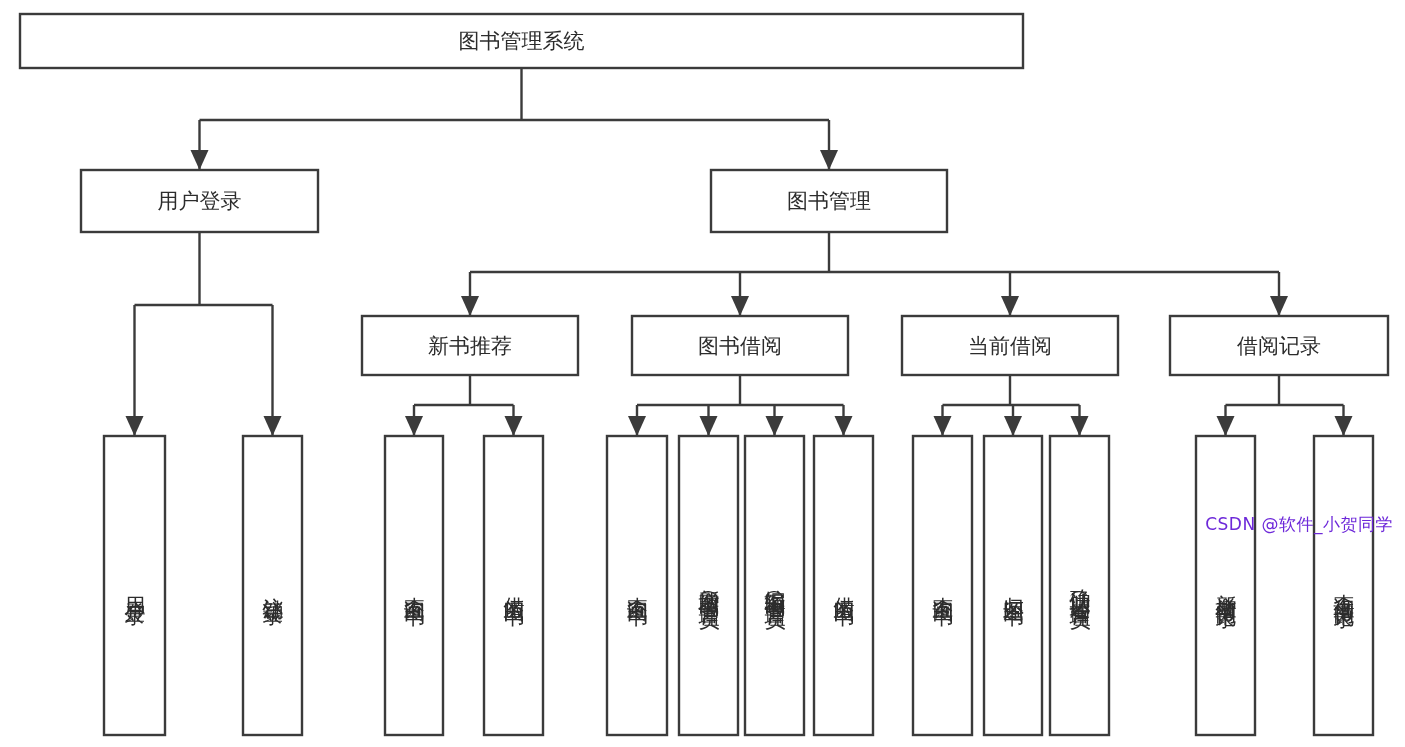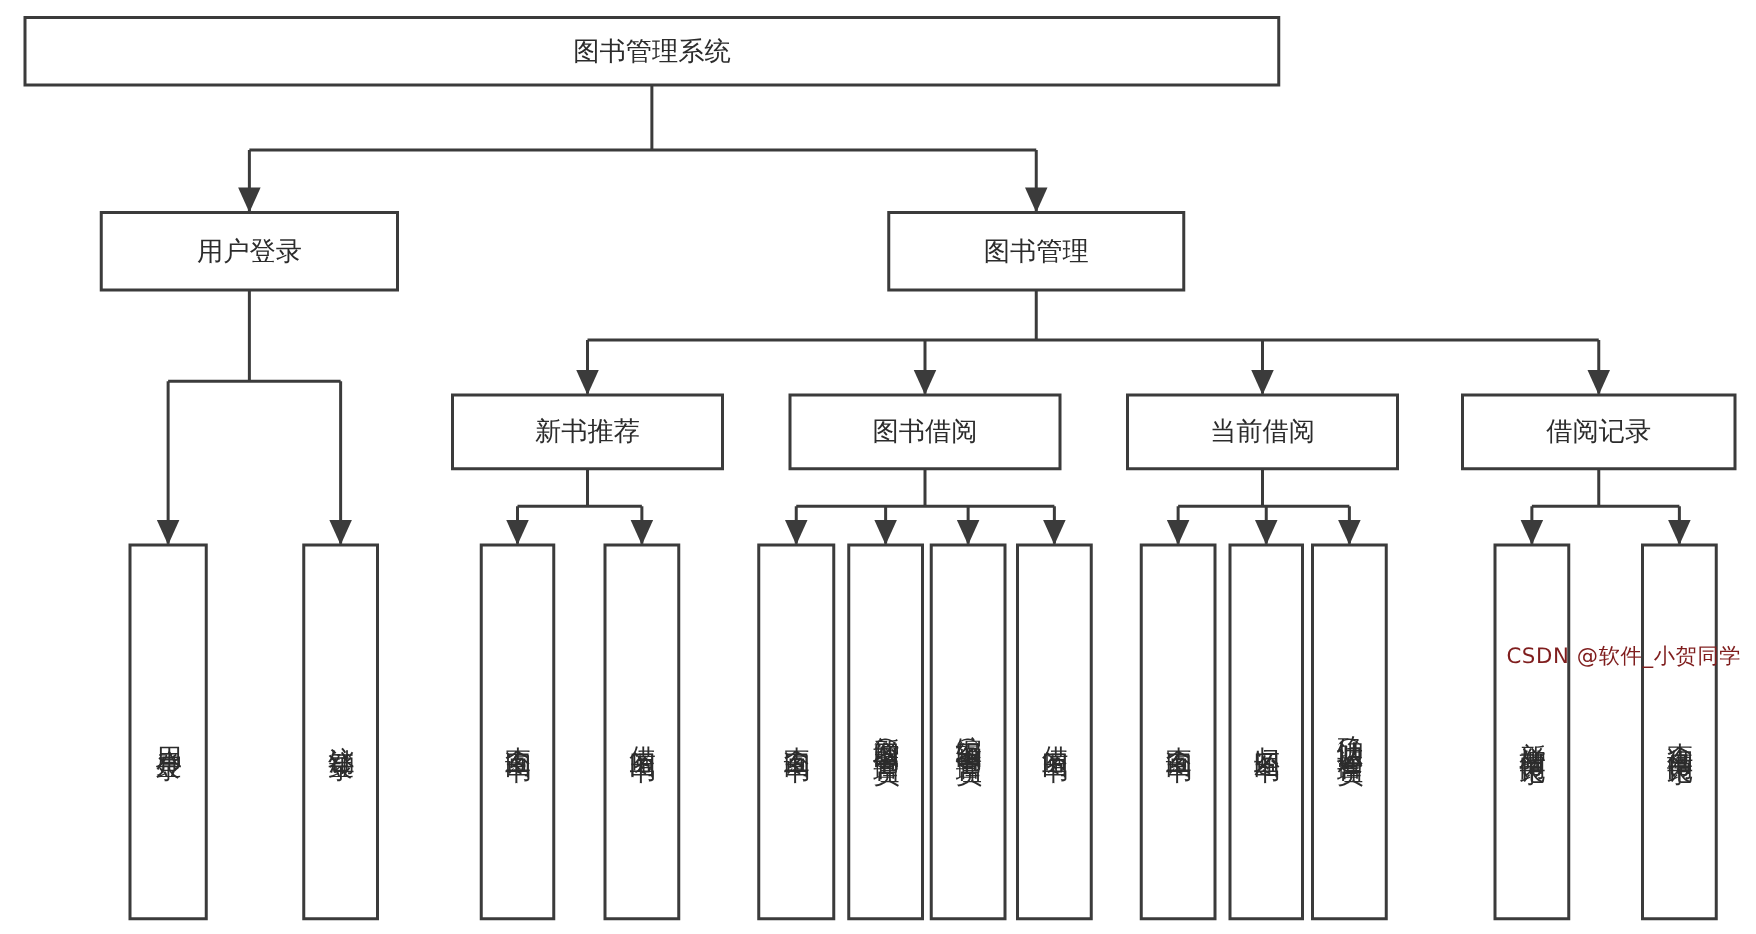--- a/index.html
+++ b/index.html
@@ -48,21 +48,21 @@
     fill: #2c2c2c;
     text-anchor: middle;
     dominant-baseline: middle;
   }
   .watermark-text {
     position: absolute;
     right: 12px;
     bottom: 6px;
     font-family: "DejaVu Sans", "Liberation Sans", sans-serif;
     font-size: 17px;
-    color: #7f1d1d;
+    color: #6d28d9;
     white-space: nowrap;
     letter-spacing: 0.5px;
     user-select: none;
     margin-top: 20px;
   }
 </style>
 </head>
 <body>
 
 <div id="diagram-root">

